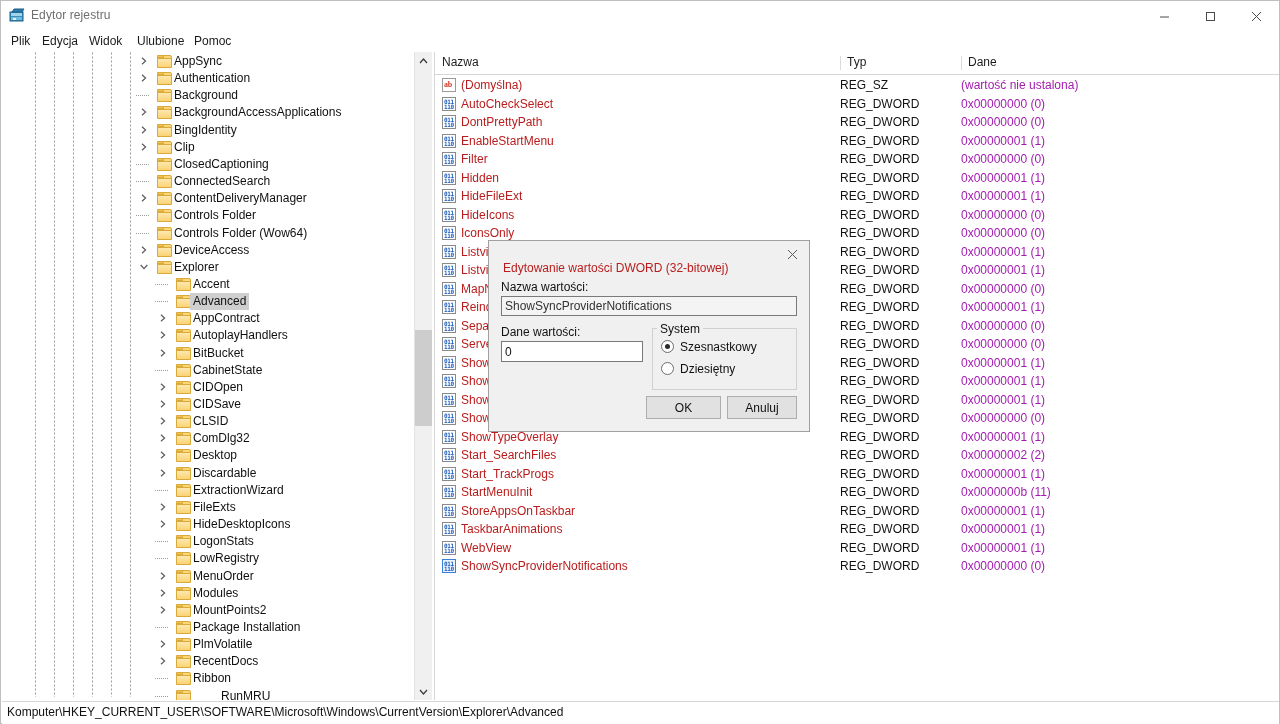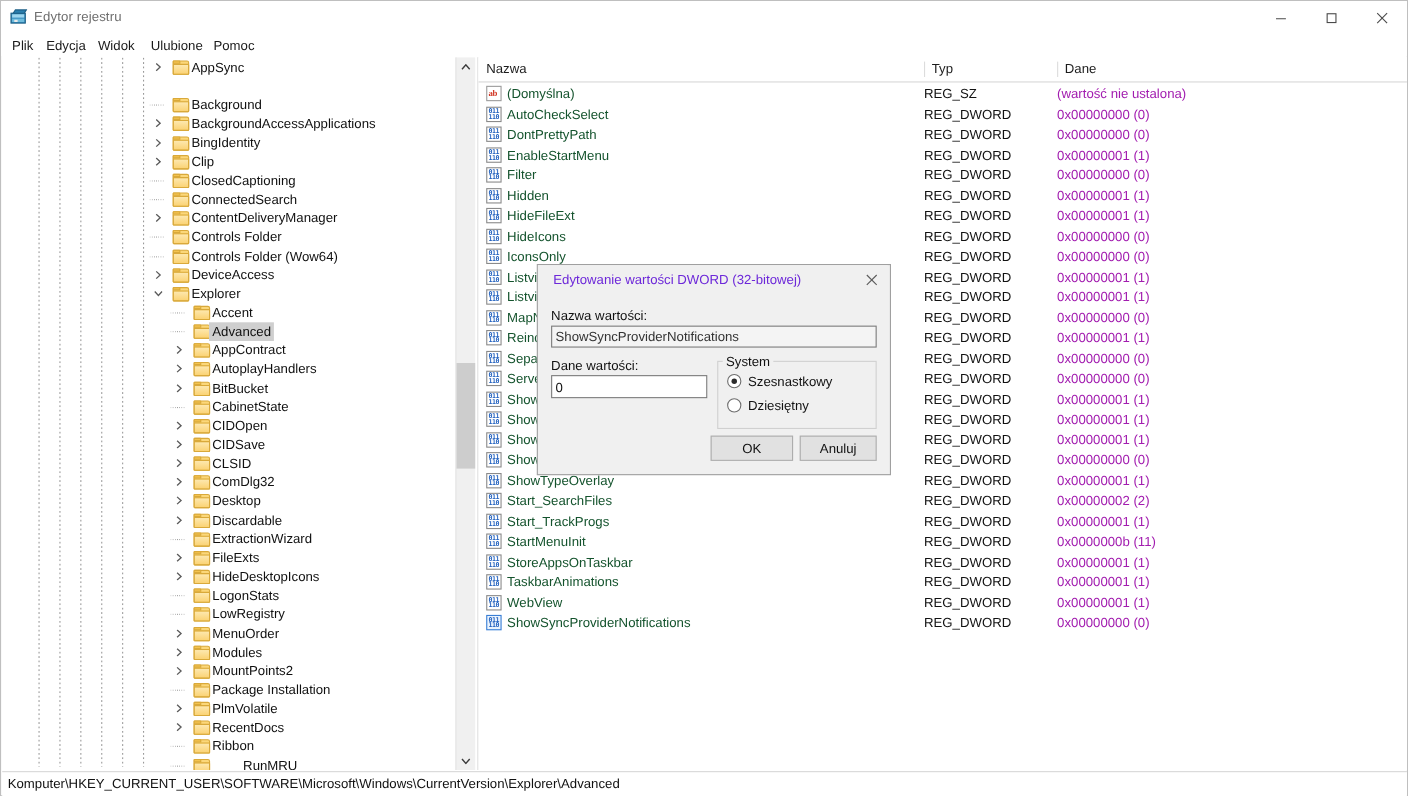--- a/index.html
+++ b/index.html
@@ -68,42 +68,42 @@
 
   
   .hdr{position:absolute;left:0;top:0;width:844px;height:22px;background:#ffffff;
        border-bottom:1px solid #d7d7d7;}
   .hdr-cell{position:absolute;top:0;height:21px;line-height:21px;font-size:12px;color:#1c1c1c;
             padding-left:7px;box-sizing:border-box;}
   .hdr-sep{position:absolute;top:4px;width:1px;height:14px;background:#dcdcdc;}
 
   .lrow{position:absolute;left:0;width:844px;height:18.5px;}
   .licon{position:absolute;left:7px;top:2px;width:14px;height:14px;}
-  .lname{position:absolute;left:26px;top:0;height:18.5px;line-height:18.5px;font-size:12px;color:#14532d;white-space:nowrap;}
+  .lname{position:absolute;left:26px;top:0;height:18.5px;line-height:18.5px;font-size:12px;color:#b91c1c;white-space:nowrap;}
   .ltype{position:absolute;left:405px;top:0;height:18.5px;line-height:18.5px;font-size:12px;color:#111;white-space:nowrap;}
   .ldata{position:absolute;left:526px;top:0;height:18.5px;line-height:18.5px;font-size:12px;color:#a21caf;white-space:nowrap;}
 
   
   .ico-sz{position:relative;width:14px;height:14px;background:#fff;border:1px solid #9b9b9b;
           box-sizing:border-box;}
   .ico-sz span{position:absolute;left:1px;top:0px;font-size:8px;font-weight:bold;color:#d23a28;
                font-family:"Liberation Serif",serif;line-height:12px;letter-spacing:-.3px;}
   .ico-dw{position:relative;width:14px;height:14px;background:#fff;border:1px solid #8a8a8a;
           box-sizing:border-box;overflow:hidden;}
   .ico-dw b{position:absolute;left:1px;font-size:6px;font-weight:bold;color:#1f5fbe;
             font-family:"DejaVu Sans Mono",monospace;line-height:6px;letter-spacing:-.4px;}
   .ico-dw b.r1{top:1px;}
   .ico-dw b.r2{top:6px;}
   .ico-dw.sel{border-color:#3a7fd5;background:#eaf3fd;}
 
   
   .dlg{position:absolute;left:487px;top:239px;width:320px;height:190px;
        background:#f0f0f0;border:1px solid #a0a0a0;box-shadow:0 0 0 0 rgba(0,0,0,0);}
   .dlg-tb{position:absolute;left:0;top:0;width:318px;height:27px;background:#f0f0f0;}
-  .dlg-title{position:absolute;left:14px;top:6px;font-size:12px;color:#6d28d9;white-space:nowrap;}
+  .dlg-title{position:absolute;left:14px;top:20px;font-size:12px;color:#b91c1c;white-space:nowrap;}
   .dlg-close{position:absolute;right:0;top:0;width:30px;height:27px;display:flex;
              align-items:center;justify-content:center;color:#5a5a5a;}
   .dlg-lbl{position:absolute;font-size:12px;color:#111;white-space:nowrap;}
   .dlg-input{position:absolute;background:#ffffff;border:1px solid #7a7a7a;box-sizing:border-box;
              font-family:"Liberation Sans",sans-serif;font-size:12px;color:#111;padding:1px 3px;
              line-height:16px;}
   .dlg-input.ro{background:#f4f4f4;color:#333;}
   .grp{position:absolute;border:1px solid #d0d0d0;box-sizing:border-box;}
   .grp-title{position:absolute;background:#f0f0f0;font-size:12px;color:#111;padding:0 3px;white-space:nowrap;}
   .radio{position:absolute;height:16px;}
@@ -181,20 +181,35 @@
           </div>
           <div class="tfolder" style="left: 155px;">
             <div class="fold">
               <div class="back"></div>
               <div class="tab"></div>
               <div class="front"></div>
             </div>
           </div>
           <div class="tlabel" style="left: 169px;">AppSync</div>
         </div>
+        <div class="trow" style="top: 18.15px;">
+          <div class="tchevron" style="left: 136px;">
+            <svg width="6" height="8" viewBox="0 0 6 8" style="margin-top:4px">
+              <path d="M1 0.7 L4.6 4 L1 7.3" fill="none" stroke="#5b5b5b" stroke-width="1.2"></path>
+            </svg>
+          </div>
+          <div class="tfolder" style="left: 155px;">
+            <div class="fold">
+              <div class="back"></div>
+              <div class="tab"></div>
+              <div class="front"></div>
+            </div>
+          </div>
+          <div class="tlabel" style="left: 169px;">Authentication</div>
+        </div>
         <div class="trow" style="top: 35.3px;">
           <div class="tdot" style="left: 134px;">
             <i></i>
           </div>
           <div class="tfolder" style="left: 155px;">
             <div class="fold">
               <div class="back"></div>
               <div class="tab"></div>
               <div class="front"></div>
             </div>

